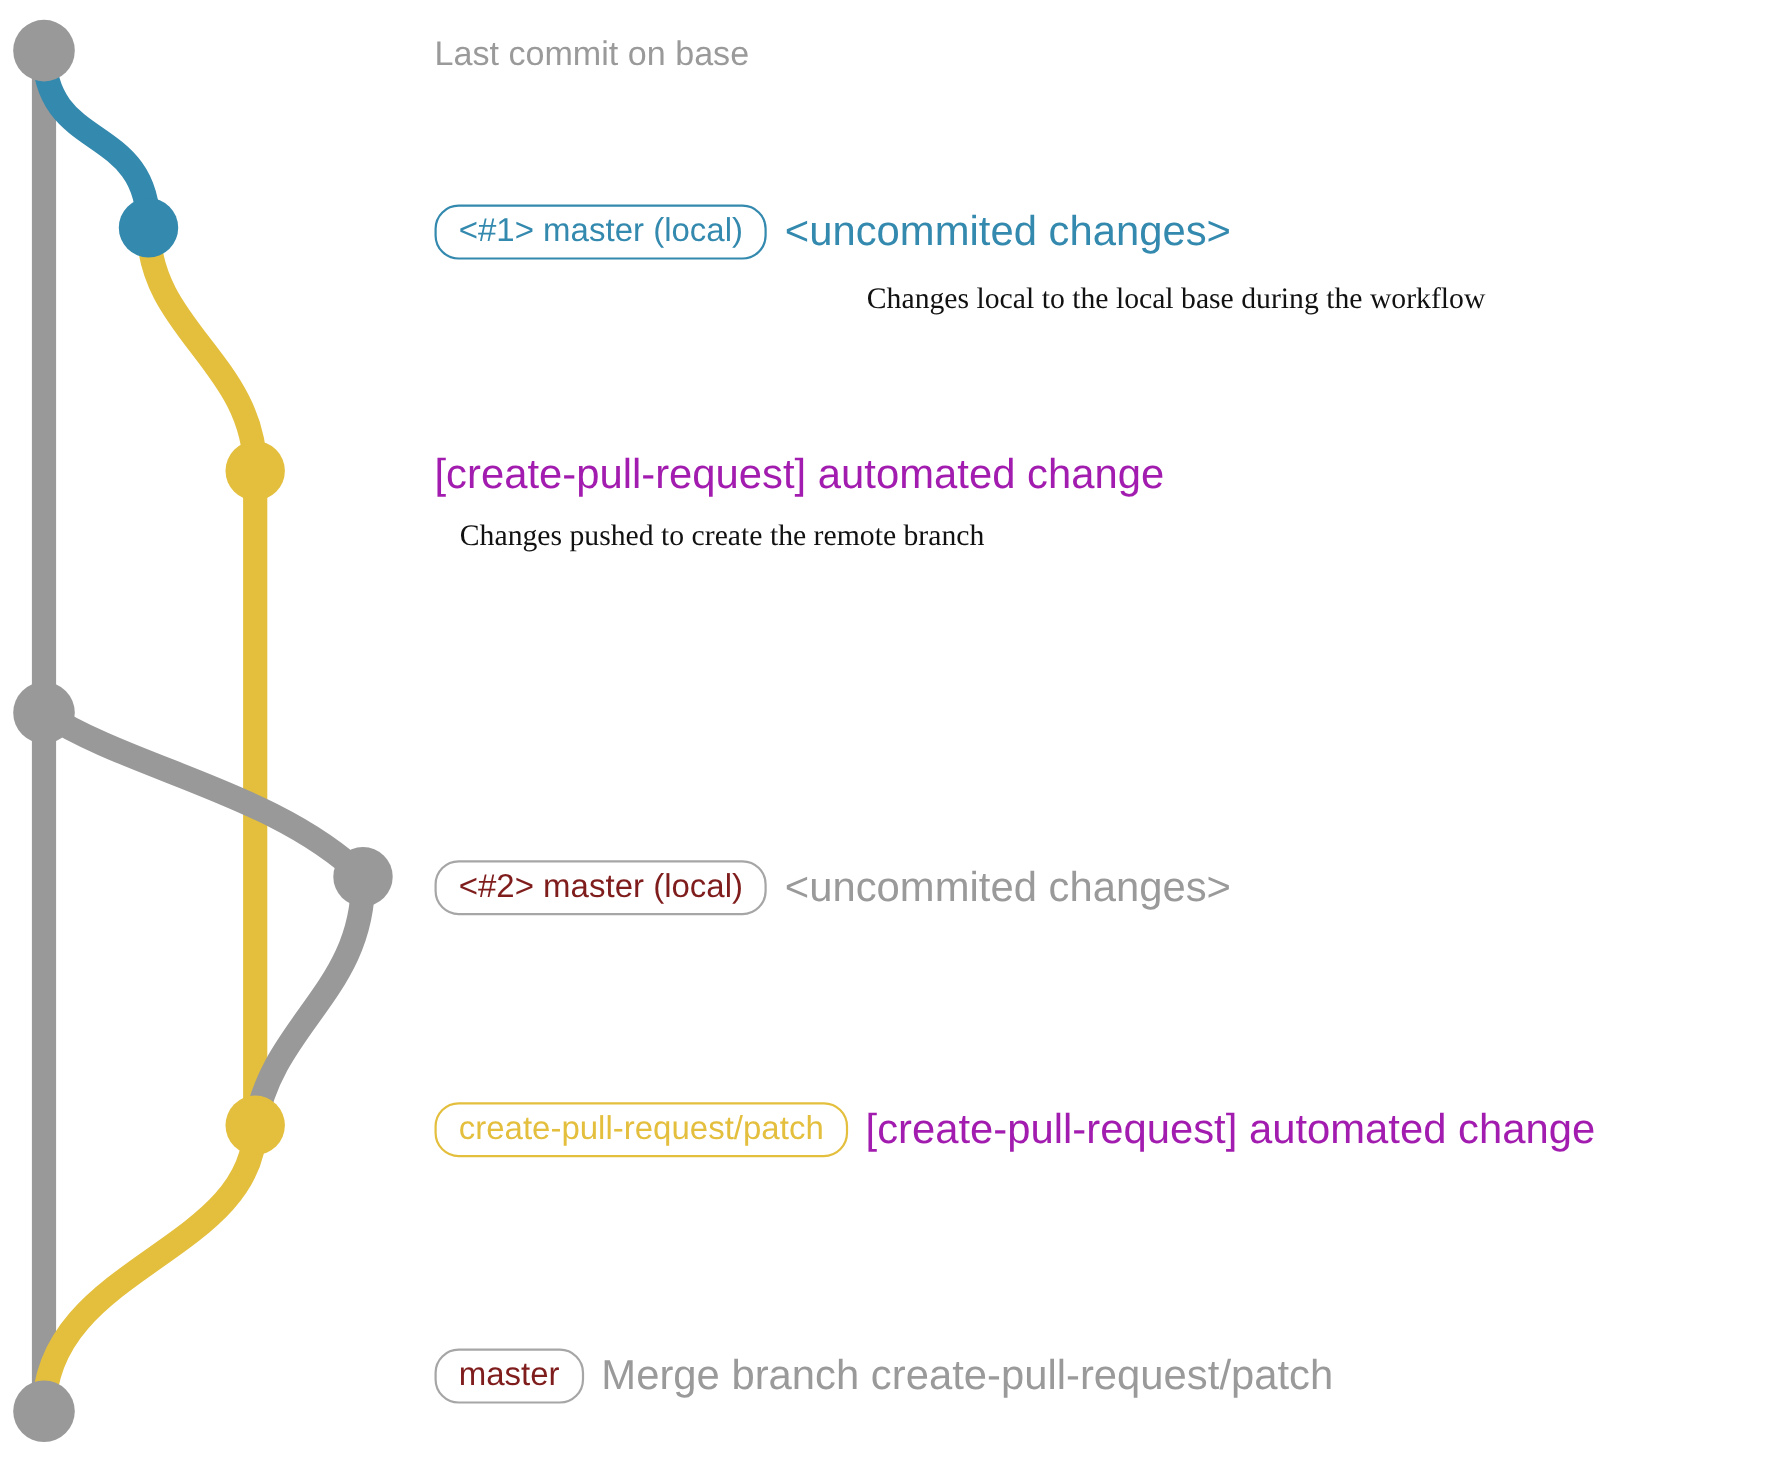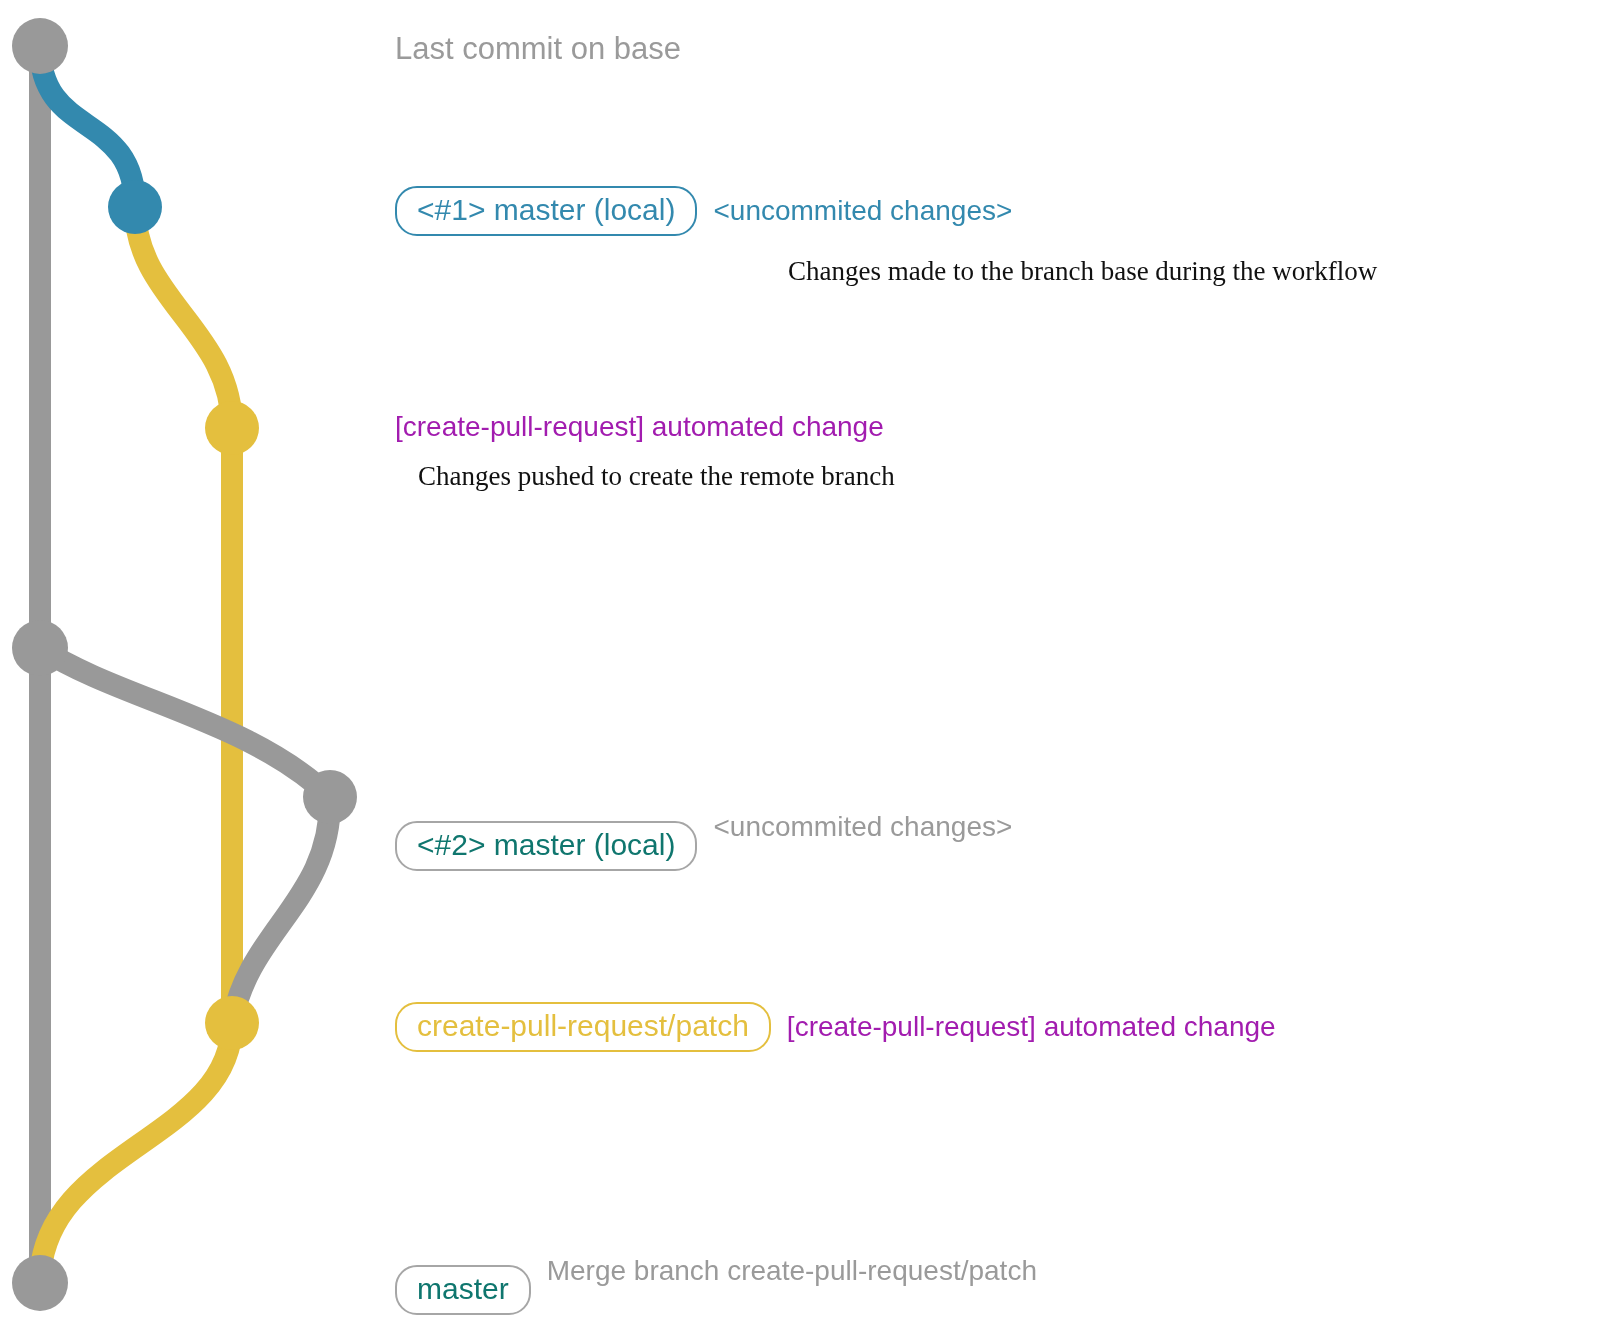--- a/index.html
+++ b/index.html
@@ -51,23 +51,23 @@
     color: #999999;
     padding: 7px 20px 9px 20px;
     font-size: 30px;
     line-height: 1;
     font-family: "Liberation Sans", sans-serif;
     background: transparent;
     margin-right: 16px;
   }
   .badge.blue { border-color: #3389ae; color: #3389ae; }
   .badge.yellow { border-color: #e4bf3e; color: #e4bf3e; }
-  .badge.gray { border-color: #a6a6a6; color: #0f766e; margin-top: 39px; }
+  .badge.gray { border-color: #a6a6a6; color: #7f1d1d; }
   .subject {
-    font-size: 28px;
+    font-size: 38px;
     font-family: "Liberation Sans", sans-serif;
     line-height: 1;
     color: #9a9a9a;
   }
   .subject.blue { color: #3389ae; }
   .subject.yellow { color: #a21caf; }
   .subject.gray { color: #9a9a9a; }
   .note {
     font-family: "Liberation Serif", serif;
     font-size: 27px;
@@ -119,21 +119,21 @@
       <div class="row-main">
         <span class="headline">Last commit on base</span>
       </div>
     </div>
 
     <div class="row" style="top:186px">
       <div class="row-main">
         <span class="badge blue">&lt;#1&gt; master (local)</span>
         <span class="subject blue">&lt;uncommited changes&gt;</span>
       </div>
-      <div class="note" style="margin-left:393px;margin-top:22px">Changes made to the branch base during the workflow</div>
+      <div class="note" style="margin-left:393px;margin-top:22px">Changes local to the local base during the workflow</div>
     </div>
 
     <div class="row" style="top:413px">
       <div class="row-main">
         <span class="subject yellow">[create-pull-request] automated change</span>
       </div>
       <div class="note" style="margin-left:23px;margin-top:22px">Changes pushed to create the remote branch</div>
     </div>
 
 

